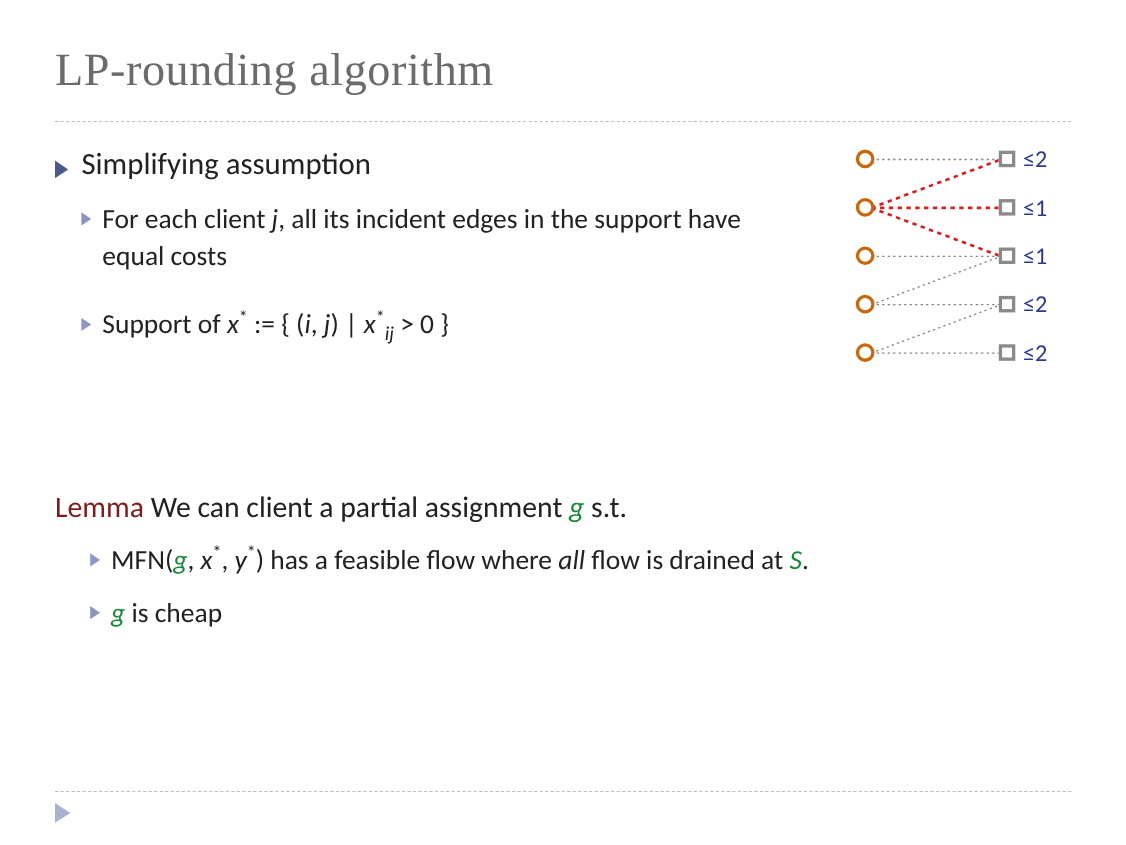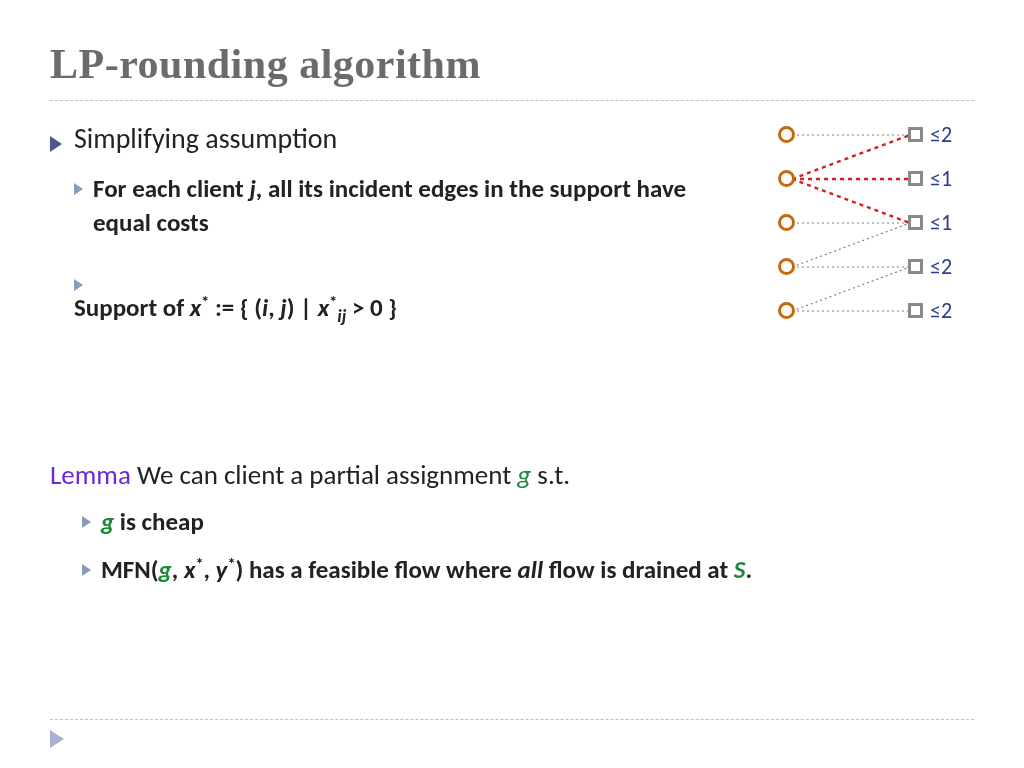--- a/index.html
+++ b/index.html
@@ -1,28 +1,28 @@
 <!DOCTYPE html>
 <html><head>
 <meta charset="utf-8">
 <style>
   * { box-sizing: border-box; margin: 0; padding: 0; }
   html, body { width: 1024px; height: 768px; background: #fff; font-family: "Gill Sans", "Gill Sans MT", Calibri, sans-serif; color: #222; }
   .slide { width: 1024px; height: 768px; position: relative; padding: 40px 50px 30px 50px; }
-  .title { font-size: 42px; color: #6b6b6b; font-weight: 700; letter-spacing: 0.5px; margin-bottom: 12px; font-family: Georgia, "Times New Roman", serif; }
+  .title { font-size: 42px; color: #6b6b6b; font-weight: 400; letter-spacing: 0.5px; margin-bottom: 22px; font-family: Georgia, "Times New Roman", serif; }
   .hr-dashed { border: none; border-top: 1.5px dashed #bfbfbf; margin-bottom: 20px; }
   .content { position: relative; }
   .main-col { width: 640px; }
   .b1 { display: flex; align-items: center; font-size: 28px; margin-bottom: 16px; }
-  .b2 { display: flex; align-items: flex-start; font-size: 25px; margin-left: 24px; margin-bottom: 14px; line-height: 1.35; font-weight: bold; }
+  .b2 { display: flex; align-items: flex-start; font-size: 25px; margin-left: 24px; margin-bottom: 14px; line-height: 1.35; }
   .tri { display: inline-block; width: 0; height: 0; border-top: 8px solid transparent; border-bottom: 8px solid transparent; border-left: 12px solid #4b5a8a; margin-right: 12px; margin-top: 10px; flex-shrink: 0; }
   .tri-sm { display: inline-block; width: 0; height: 0; border-top: 6px solid transparent; border-bottom: 6px solid transparent; border-left: 9px solid #8a97bf; margin-right: 10px; margin-top: 11px; flex-shrink: 0; }
   .lemma-block { margin-top: 130px; }
   .lemma-line { font-size: 27px; margin-bottom: 14px; }
-  .lemma-word { color: #6d28d9; }
+  .lemma-word { color: #7f1d1d; }
   .g-green { color: #1a8a3a; font-style: italic; }
   .s-green { color: #1a8a3a; font-style: italic; }
   .it { font-style: italic; }
   sup { font-size: 0.65em; vertical-align: super; }
   .sub { font-size: 0.72em; vertical-align: sub; font-style: italic; }
   .diagram { position: absolute; top: 0px; right: 0px; width: 210px; height: 220px; }
   .circle { position: absolute; width: 17px; height: 17px; border: 3px solid #c7680f; border-radius: 50%; background: #fff; }
   .square { position: absolute; width: 15px; height: 15px; border: 3px solid #8a8a8a; background: #fff; }
   .cap-label { position: absolute; font-size: 22px; color: #2b3b8f; font-weight: 400; }
   svg.edges { position: absolute; top: 0; left: 0; }
@@ -46,21 +46,21 @@
         <span>Simplifying assumption</span>
       </div>
 
       <div class="b2">
         <span class="tri-sm"></span>
         <span>
           <span>For each client </span><span class="it">j</span><span>, all its incident edges in the support have equal costs</span>
         </span>
       </div>
 
-      <div class="b2" style="margin-top:28px;flex-direction:column;">
+      <div class="b2" style="margin-top:28px;">
         <span class="tri-sm"></span>
         <span>
           <span>Support of </span><span class="it">x</span><sup>*</sup><span> := { (</span><span class="it">i</span><span>, </span><span class="it">j</span><span>) | </span><span class="it">x</span><sup>*</sup><span class="sub">ij</span><span> &gt; 0 }</span>
         </span>
       </div>
 
     </div>
 
     <div class="diagram">
       <svg class="edges" width="210" height="220">
@@ -93,31 +93,31 @@
       <div class="cap-label" style="top:88px; left:166px;">≤1</div>
       <div class="cap-label" style="top:132px; left:166px;">≤2</div>
       <div class="cap-label" style="top:176px; left:166px;">≤2</div>
     </div>
 
     <div class="lemma-block">
       <div class="lemma-line">
         <span class="lemma-word">Lemma</span><span> We can client a partial assignment </span><span class="g-green">g</span><span> s.t.</span>
       </div>
 
+      <div class="b2" style="margin-left:32px; width:880px;">
+        <span class="tri-sm"></span>
+        <span>
+          <span>MFN(</span><span class="g-green">g</span><span>, </span><span class="it">x</span><sup>*</sup><span>, </span><span class="it">y</span><sup>*</sup><span>) has a feasible flow where </span><span class="it">all</span><span> flow is drained at </span><span class="s-green">S</span><span>.</span>
+        </span>
+      </div>
+
       <div class="b2" style="margin-left:32px;">
         <span class="tri-sm"></span>
         <span>
           <span class="g-green">g</span><span> is cheap</span>
-        </span>
-      </div>
-
-      <div class="b2" style="margin-left:32px; width:880px;">
-        <span class="tri-sm"></span>
-        <span>
-          <span>MFN(</span><span class="g-green">g</span><span>, </span><span class="it">x</span><sup>*</sup><span>, </span><span class="it">y</span><sup>*</sup><span>) has a feasible flow where </span><span class="it">all</span><span> flow is drained at </span><span class="s-green">S</span><span>.</span>
         </span>
       </div>
     </div>
 
   </div>
 
   <hr class="footer-hr">
   <div class="footer-tri"></div>
 
 </div>

